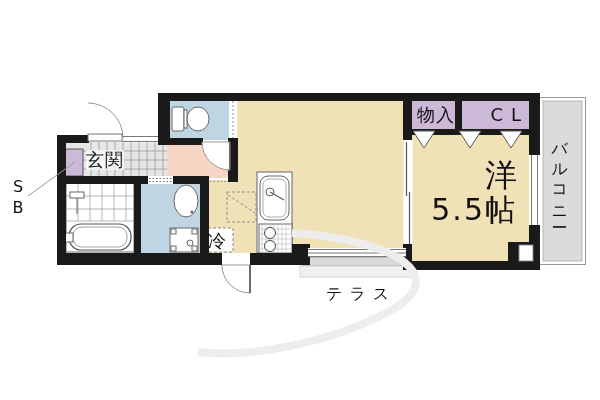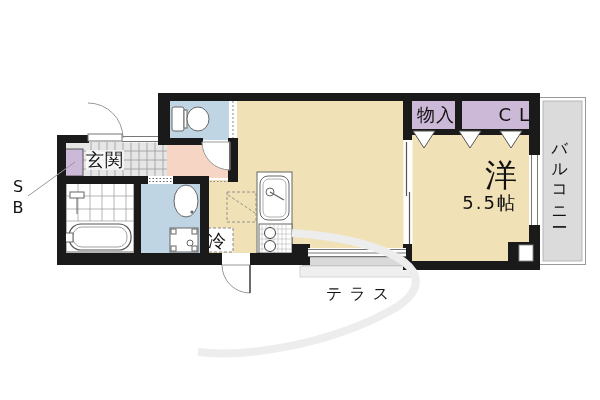--- a/index.html
+++ b/index.html
@@ -2,21 +2,21 @@
 <html><head>
 <meta charset="utf-8">
 <style>
   html,body{margin:0;padding:0;background:#fff;}
   #stage{position:relative;width:600px;height:400px;background:#fff;overflow:hidden;
          font-family:"DejaVu Sans","Liberation Sans",sans-serif;color:#111;}
   #plan-svg{position:absolute;left:0;top:0;z-index:1;}
   .lbl{position:absolute;z-index:3;line-height:1.1;white-space:nowrap;}
   .center{text-align:right;}
   .room-name{font-size:28px;letter-spacing:10px;}
-  .room-size{font-size:18px;letter-spacing:2px;}
+  .room-size{font-size:30px;letter-spacing:2px;}
   .small-lbl{font-size:18px;letter-spacing:1px;}
   .vert{writing-mode:vertical-rl;text-orientation:upright;}
   #watermark{position:absolute;left:154px;top:254px;z-index:2;font-size:62px;font-weight:bold;
              letter-spacing:-2px;color:#e9e9e9;}
   #genkan-label{background:rgba(255,255,255,.78);padding:0 0;}
   #terrace-label{font-size:16px;letter-spacing:7px;}
   #balcony-label{font-size:16px;letter-spacing:4px;height:150px;}
   #sb-label{font-size:16px;letter-spacing:2px;height:44px;}
   #ldk-label{left:290px;top:139px;width:118px;}
   #ldk-label .room-size{font-size:27px;}
@@ -184,21 +184,21 @@
 
 
 
   <div id="yo-label" class="lbl center">
     <div class="room-name">洋</div>
     <div class="room-size">5.5帖</div>
   </div>
 
   <div class="lbl center small-lbl" style="left:412px;top:105px;width:43px;">物入</div>
 
-  <div class="lbl center small-lbl" style="left:462px;top:105px;width:67px;letter-spacing:8px;text-indent:8px;padding-left:8px;">CL</div>
+  <div class="lbl center small-lbl" style="left:462px;top:105px;width:67px;letter-spacing:8px;text-indent:8px;">CL</div>
 
   <div id="genkan-label" class="lbl small-lbl" style="left:86px;top:150px;">玄関</div>
 
   <div class="lbl small-lbl" style="left:208px;top:231px;">冷</div>
 
   <div id="balcony-label" class="lbl vert" style="left:551px;top:130px;">バルコニー</div>
 
   <div id="sb-label" class="lbl vert" style="left:9px;top:177px;">SB</div>
 
   <div id="terrace-label" class="lbl" style="left:326px;top:285px;">テラス</div>

